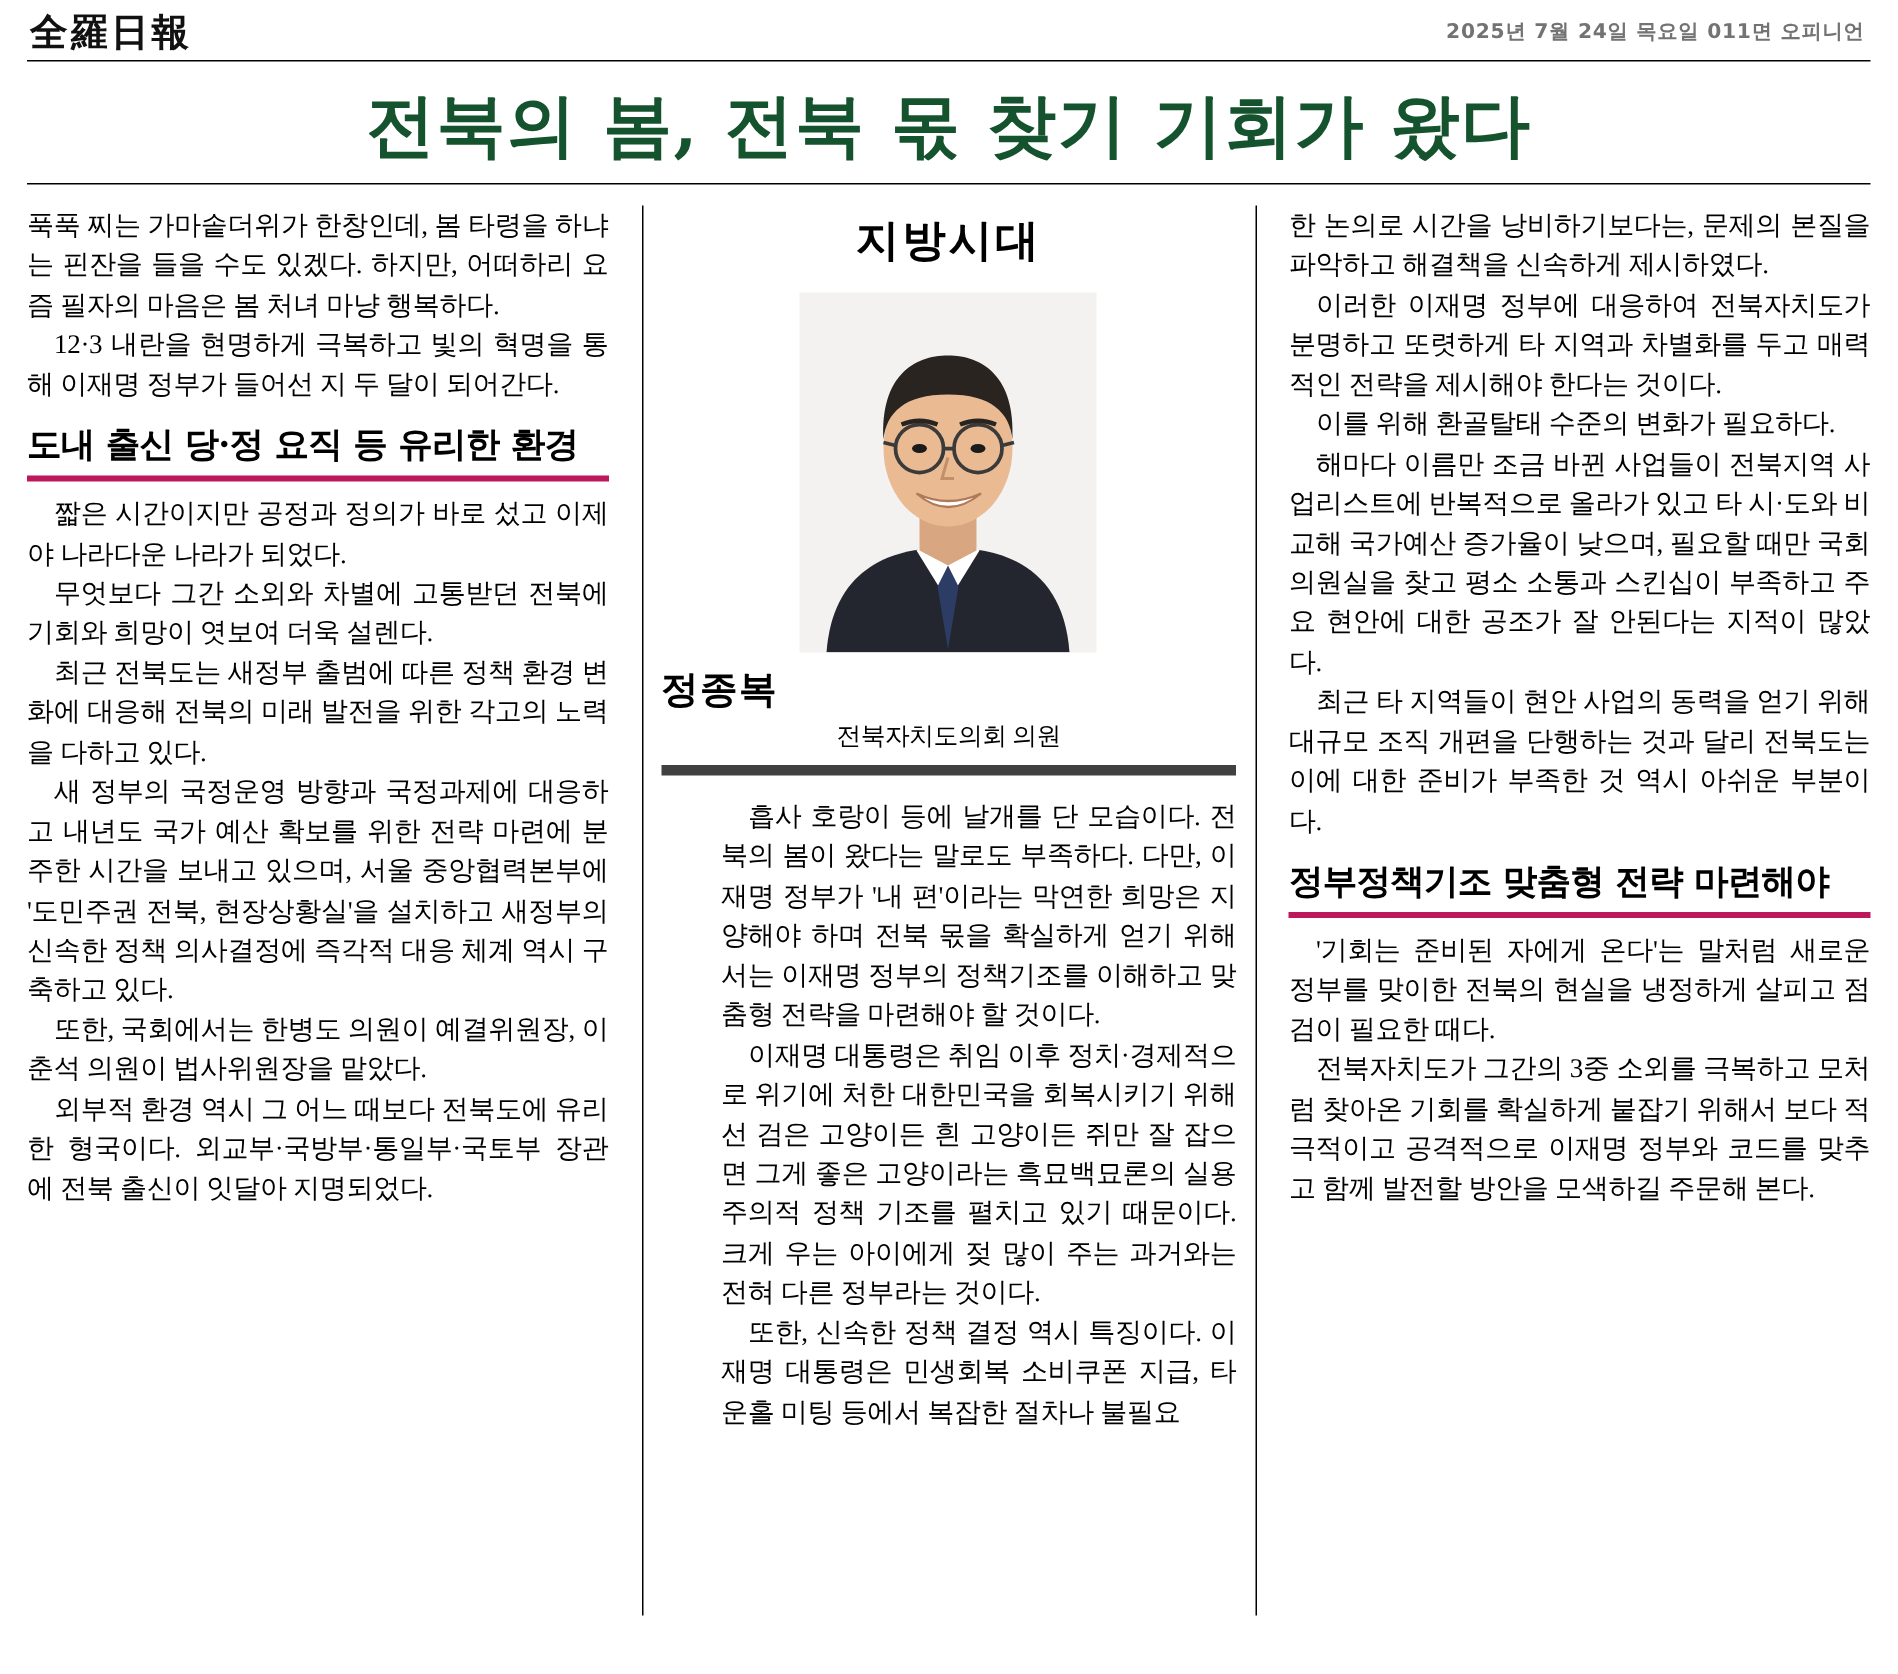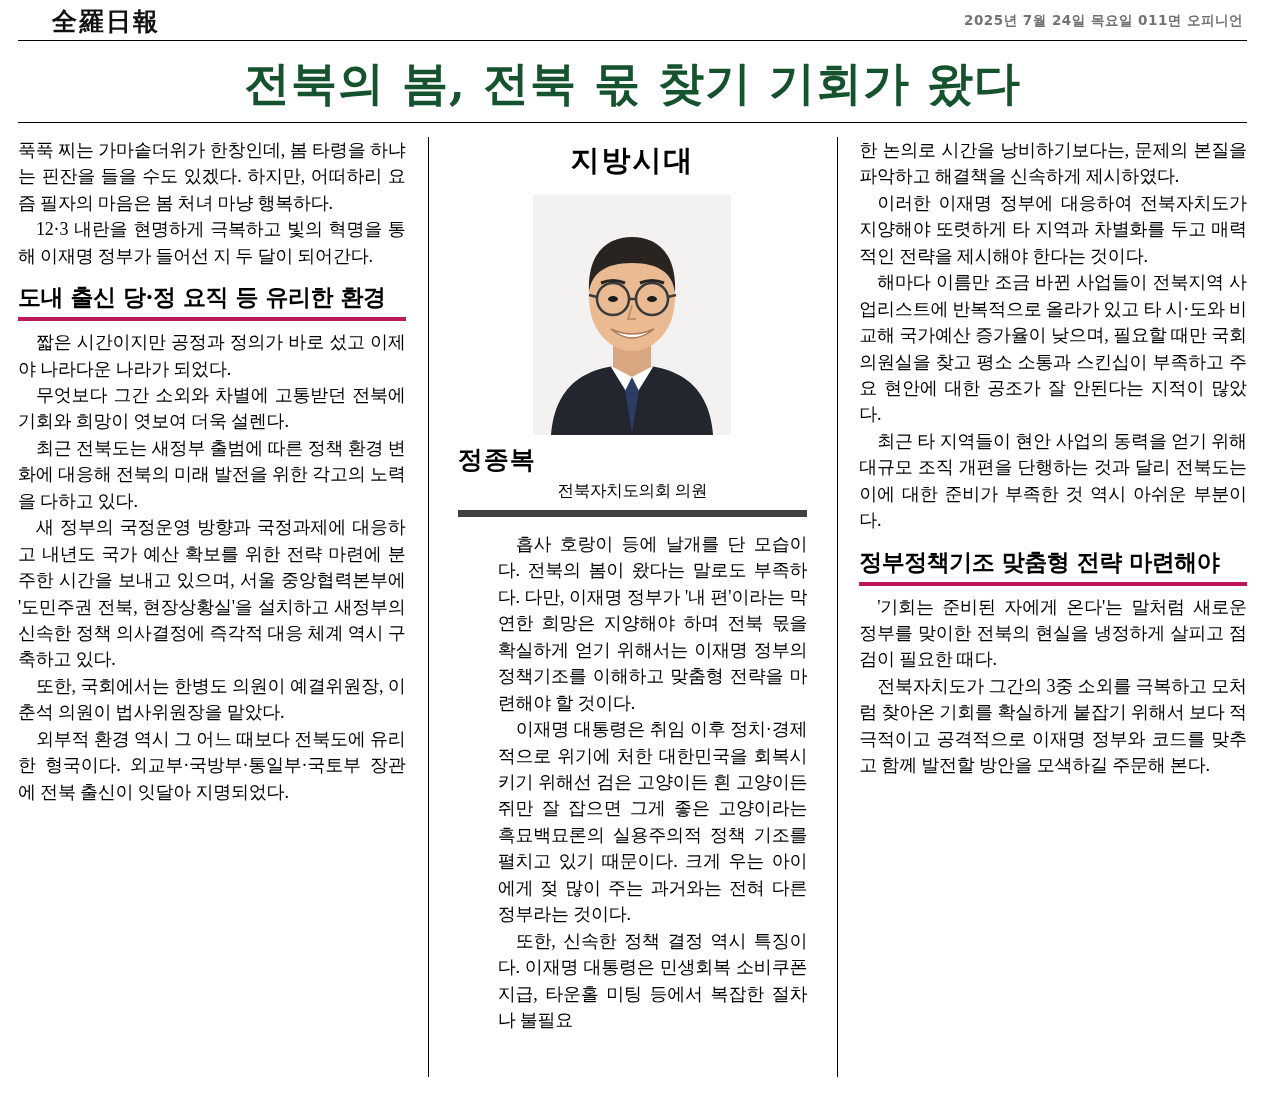--- a/index.html
+++ b/index.html
@@ -20,21 +20,20 @@
     box-sizing:border-box;
     padding:0 18px;
   }
   
   .masthead{
     height:34px;
     display:flex;
     align-items:center;
     justify-content:space-between;
     padding-top:4px;
-    margin-left:32px;
   }
   .masthead-logo{
     font-family:"DejaVu Serif",serif;
     font-size:25px;
     font-weight:bold;
     letter-spacing:2px;
     color:#111;
     line-height:1;
     padding-left:2px;
   }
@@ -70,21 +69,21 @@
     display:flex;
     gap:0;
     height:940px;
   }
   .col{
     width:33.33%;
     box-sizing:border-box;
     position:relative;
   }
   .col-1{padding-right:22px;}
-  .col-2{padding:0 30px;}
+  .col-2{padding:0 13px;}
   .col-3{padding-left:22px;}
   .vline{
     position:absolute;
     top:0;
     width:1px;
     background:#000;
     height:100%;
   }
   p{
     margin:0;
@@ -219,21 +218,22 @@
           <p class="indent">흡사 호랑이 등에 날개를 단 모습이다. 전북의 봄이 왔다는 말로도 부족하다. 다만, 이재명 정부가 '내 편'이라는 막연한 희망은 지양해야 하며 전북 몫을 확실하게 얻기 위해서는 이재명 정부의 정책기조를 이해하고 맞춤형 전략을 마련해야 할 것이다.</p>
           <p class="indent">이재명 대통령은 취임 이후 정치·경제적으로 위기에 처한 대한민국을 회복시키기 위해선 검은 고양이든 흰 고양이든 쥐만 잘 잡으면 그게 좋은 고양이라는 흑묘백묘론의 실용주의적 정책 기조를 펼치고 있기 때문이다. 크게 우는 아이에게 젖 많이 주는 과거와는 전혀 다른 정부라는 것이다.</p>
           <p class="indent">또한, 신속한 정책 결정 역시 특징이다. 이재명 대통령은 민생회복 소비쿠폰 지급, 타운홀 미팅 등에서 복잡한 절차나 불필요</p>
         </div>
     </div>
 
     <div class="col col-3">
       <div class="vline" style="left:0;"></div>
       <div id="col3">
           <p class="">한 논의로 시간을 낭비하기보다는, 문제의 본질을 파악하고 해결책을 신속하게 제시하였다.</p>
-          <p class="indent">이러한 이재명 정부에 대응하여 전북자치도가 지양해야 또렷하게 타 지역과 차별화를 두고 매력적인 전략을 제시해야 한다는 것이다.</p>
+          <p class="indent">이러한 이재명 정부에 대응하여 전북자치도가 분명하고 또렷하게 타 지역과 차별화를 두고 매력적인 전략을 제시해야 한다는 것이다.</p>
+          <p class="indent">이를 위해 환골탈태 수준의 변화가 필요하다.</p>
           <p class="indent">해마다 이름만 조금 바뀐 사업들이 전북지역 사업리스트에 반복적으로 올라가 있고 타 시·도와 비교해 국가예산 증가율이 낮으며, 필요할 때만 국회의원실을 찾고 평소 소통과 스킨십이 부족하고 주요 현안에 대한 공조가 잘 안된다는 지적이 많았다.</p>
           <p class="indent">최근 타 지역들이 현안 사업의 동력을 얻기 위해 대규모 조직 개편을 단행하는 것과 달리 전북도는 이에 대한 준비가 부족한 것 역시 아쉬운 부분이다.</p>
           <h2 class="subhead">정부정책기조 맞춤형 전략 마련해야</h2>
           <p class="indent">'기회는 준비된 자에게 온다'는 말처럼 새로운 정부를 맞이한 전북의 현실을 냉정하게 살피고 점검이 필요한 때다.</p>
           <p class="indent">전북자치도가 그간의 3중 소외를 극복하고 모처럼 찾아온 기회를 확실하게 붙잡기 위해서 보다 적극적이고 공격적으로 이재명 정부와 코드를 맞추고 함께 발전할 방안을 모색하길 주문해 본다.</p>
         </div>
     </div>
 
   </div>
 </div>

